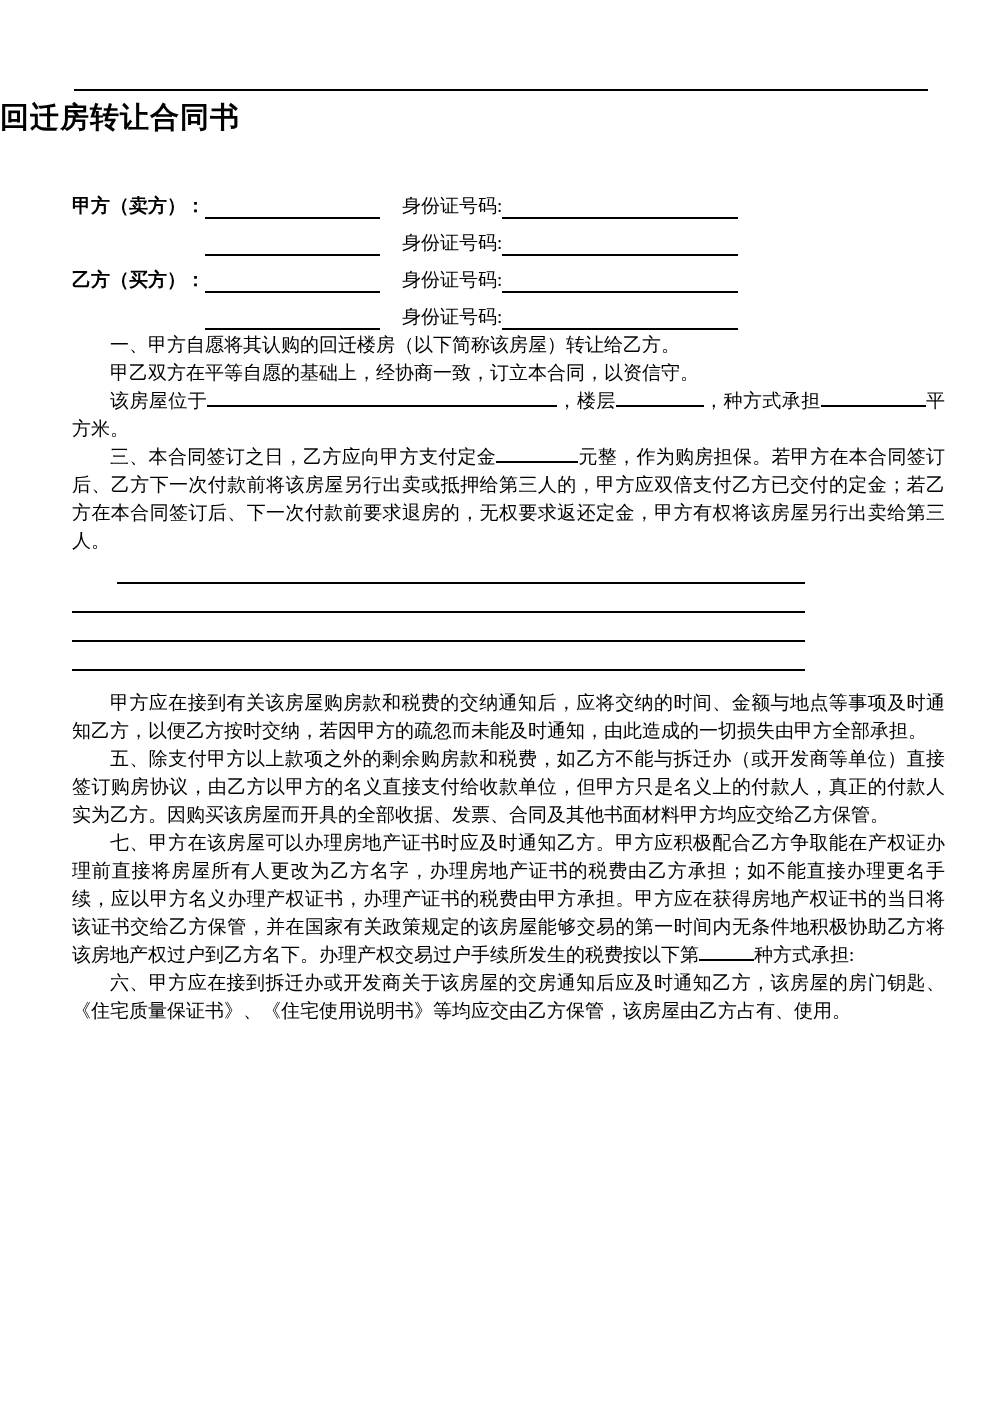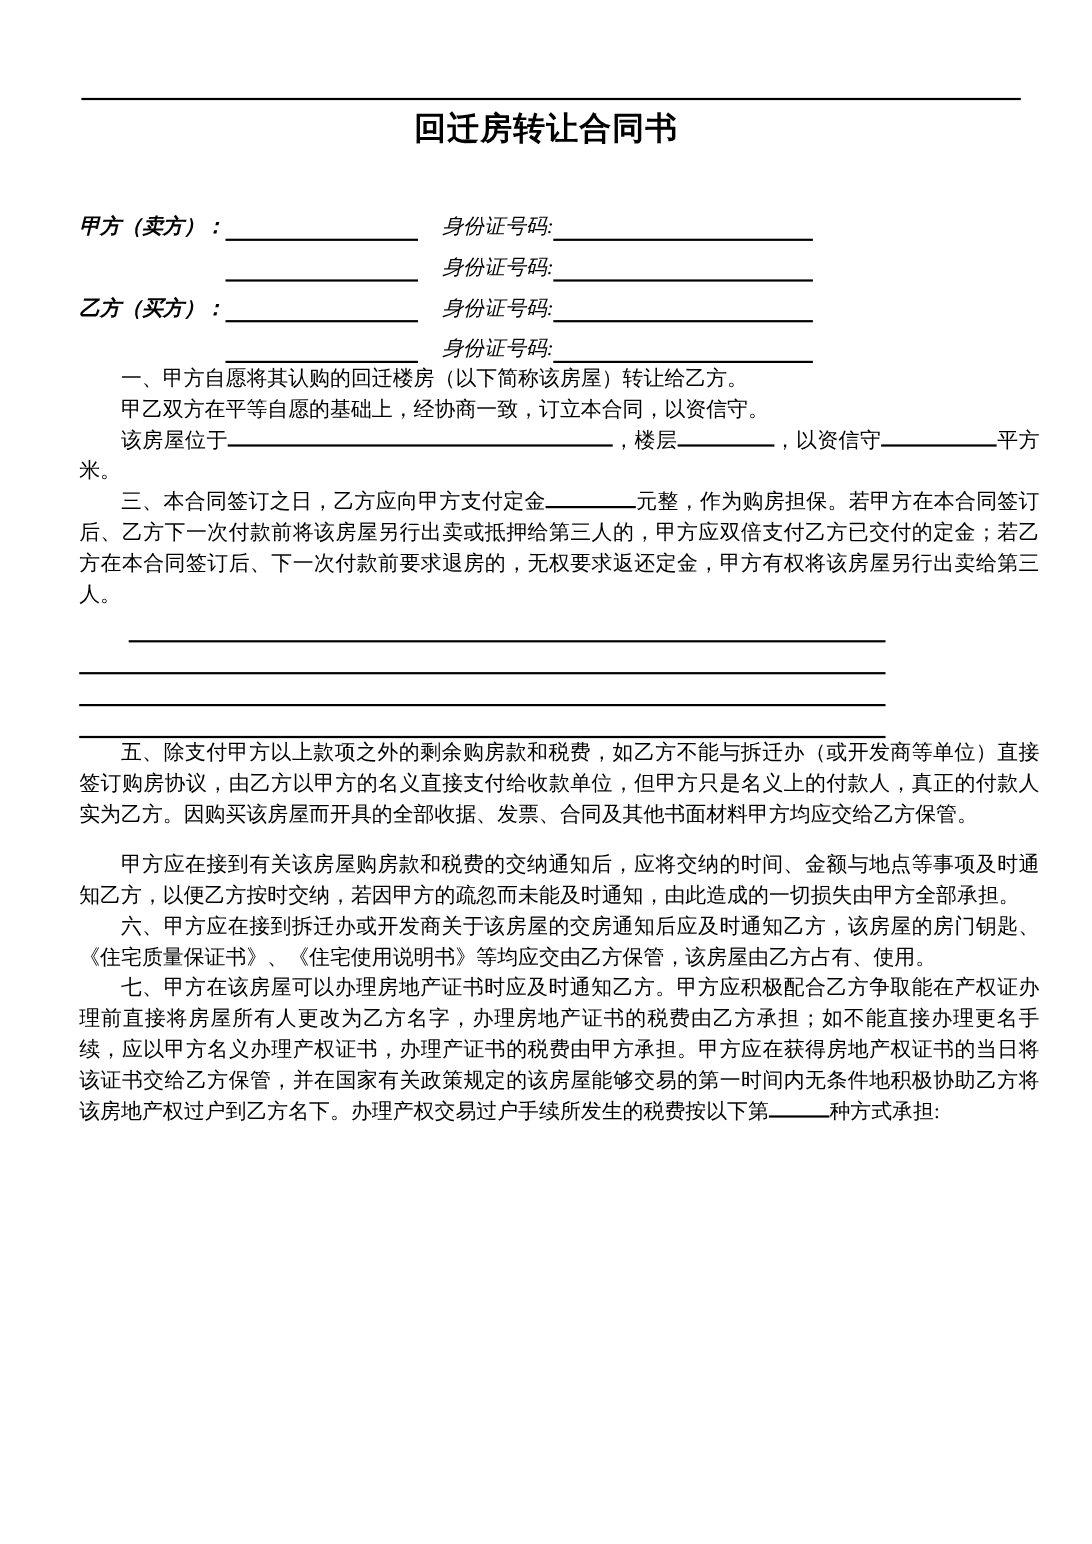--- a/index.html
+++ b/index.html
@@ -17,34 +17,32 @@
   .top-rule{
     position:absolute;
     left:74px;
     right:65px;
     top:89px;
     border-top:2px solid #000;
   }
   .doc-title{
     margin:97px 0 0 0;
     padding:0;
-    text-align:center;
     font-size:29px;
     font-weight:bold;
     line-height:40px;
     letter-spacing:1px;
   }
   .parties{
     margin:45px 48px 0 72px;
   }
   .party-row{
     display:flex;
     align-items:flex-end;
     height:37px;
-    font-style:italic;
   }
   .party-label{
     display:inline-block;
     width:133px;
     font-weight:bold;
     white-space:nowrap;
   }
   .blank-line{
     display:inline-block;
     border-bottom:2px solid #000;
@@ -118,26 +116,26 @@
       <div class="party-row">
         <span class="party-label" style="font-weight: normal;"></span>
         <span class="blank-line party-name-blank"></span>
         <span class="id-label">身份证号码:</span>
         <span class="blank-line id-blank"></span>
       </div>
     </div>
   <div class="body" id="body">
       <p class="para"><span>一、甲方自愿将其认购的回迁楼房（以下简称该房屋）转让给乙方。</span></p>
       <p class="para"><span>甲乙双方在平等自愿的基础上，经协商一致，订立本合同，以资信守。</span></p>
-      <p class="para"><span>该房屋位于</span><span class="blank-inline" style="width: 350px;"></span><span>，楼层</span><span class="blank-inline" style="width: 88px;"></span><span>，以资信守</span><span class="blank-inline" style="width: 105px;"></span><span>平方米。</span></p>
+      <p class="para"><span>该房屋位于</span><span class="blank-inline" style="width: 350px;"></span><span>，楼层</span><span class="blank-inline" style="width: 88px;"></span><span>，种方式承担</span><span class="blank-inline" style="width: 105px;"></span><span>平方米。</span></p>
       <p class="para"><span>三、本合同签订之日，乙方应向甲方支付定金</span><span class="blank-inline" style="width: 82px;"></span><span>元整，作为购房担保。若甲方在本合同签订后、乙方下一次付款前将该房屋另行出卖或抵押给第三人的，甲方应双倍支付乙方已交付的定金；若乙方在本合同签订后、下一次付款前要求退房的，无权要求返还定金，甲方有权将该房屋另行出卖给第三人。</span></p>
       <div>
         <div class="rule-line first"></div>
         <div class="rule-line rest"></div>
         <div class="rule-line rest"></div>
         <div class="rule-line rest"></div>
       </div>
+      <p class="para gap-before"><span>甲方应在接到有关该房屋购房款和税费的交纳通知后，应将交纳的时间、金额与地点等事项及时通知乙方，以便乙方按时交纳，若因甲方的疏忽而未能及时通知，由此造成的一切损失由甲方全部承担。</span></p>
       <p class="para"><span>五、除支付甲方以上款项之外的剩余购房款和税费，如乙方不能与拆迁办（或开发商等单位）直接签订购房协议，由乙方以甲方的名义直接支付给收款单位，但甲方只是名义上的付款人，真正的付款人实为乙方。因购买该房屋而开具的全部收据、发票、合同及其他书面材料甲方均应交给乙方保管。</span></p>
-      <p class="para gap-before"><span>甲方应在接到有关该房屋购房款和税费的交纳通知后，应将交纳的时间、金额与地点等事项及时通知乙方，以便乙方按时交纳，若因甲方的疏忽而未能及时通知，由此造成的一切损失由甲方全部承担。</span></p>
+      <p class="para"><span>七、甲方在该房屋可以办理房地产证书时应及时通知乙方。甲方应积极配合乙方争取能在产权证办理前直接将房屋所有人更改为乙方名字，办理房地产证书的税费由乙方承担；如不能直接办理更名手续，应以甲方名义办理产权证书，办理产证书的税费由甲方承担。甲方应在获得房地产权证书的当日将该证书交给乙方保管，并在国家有关政策规定的该房屋能够交易的第一时间内无条件地积极协助乙方将该房地产权过户到乙方名下。办理产权交易过户手续所发生的税费按以下第</span><span class="blank-inline" style="width: 55px;"></span><span>种方式承担:</span></p>
       <p class="para"><span>六、甲方应在接到拆迁办或开发商关于该房屋的交房通知后应及时通知乙方，该房屋的房门钥匙、《住宅质量保证书》、《住宅使用说明书》等均应交由乙方保管，该房屋由乙方占有、使用。</span></p>
-      <p class="para"><span>七、甲方在该房屋可以办理房地产证书时应及时通知乙方。甲方应积极配合乙方争取能在产权证办理前直接将房屋所有人更改为乙方名字，办理房地产证书的税费由乙方承担；如不能直接办理更名手续，应以甲方名义办理产权证书，办理产证书的税费由甲方承担。甲方应在获得房地产权证书的当日将该证书交给乙方保管，并在国家有关政策规定的该房屋能够交易的第一时间内无条件地积极协助乙方将该房地产权过户到乙方名下。办理产权交易过户手续所发生的税费按以下第</span><span class="blank-inline" style="width: 55px;"></span><span>种方式承担:</span></p>
     </div>
 </div>
 
 </body></html>

